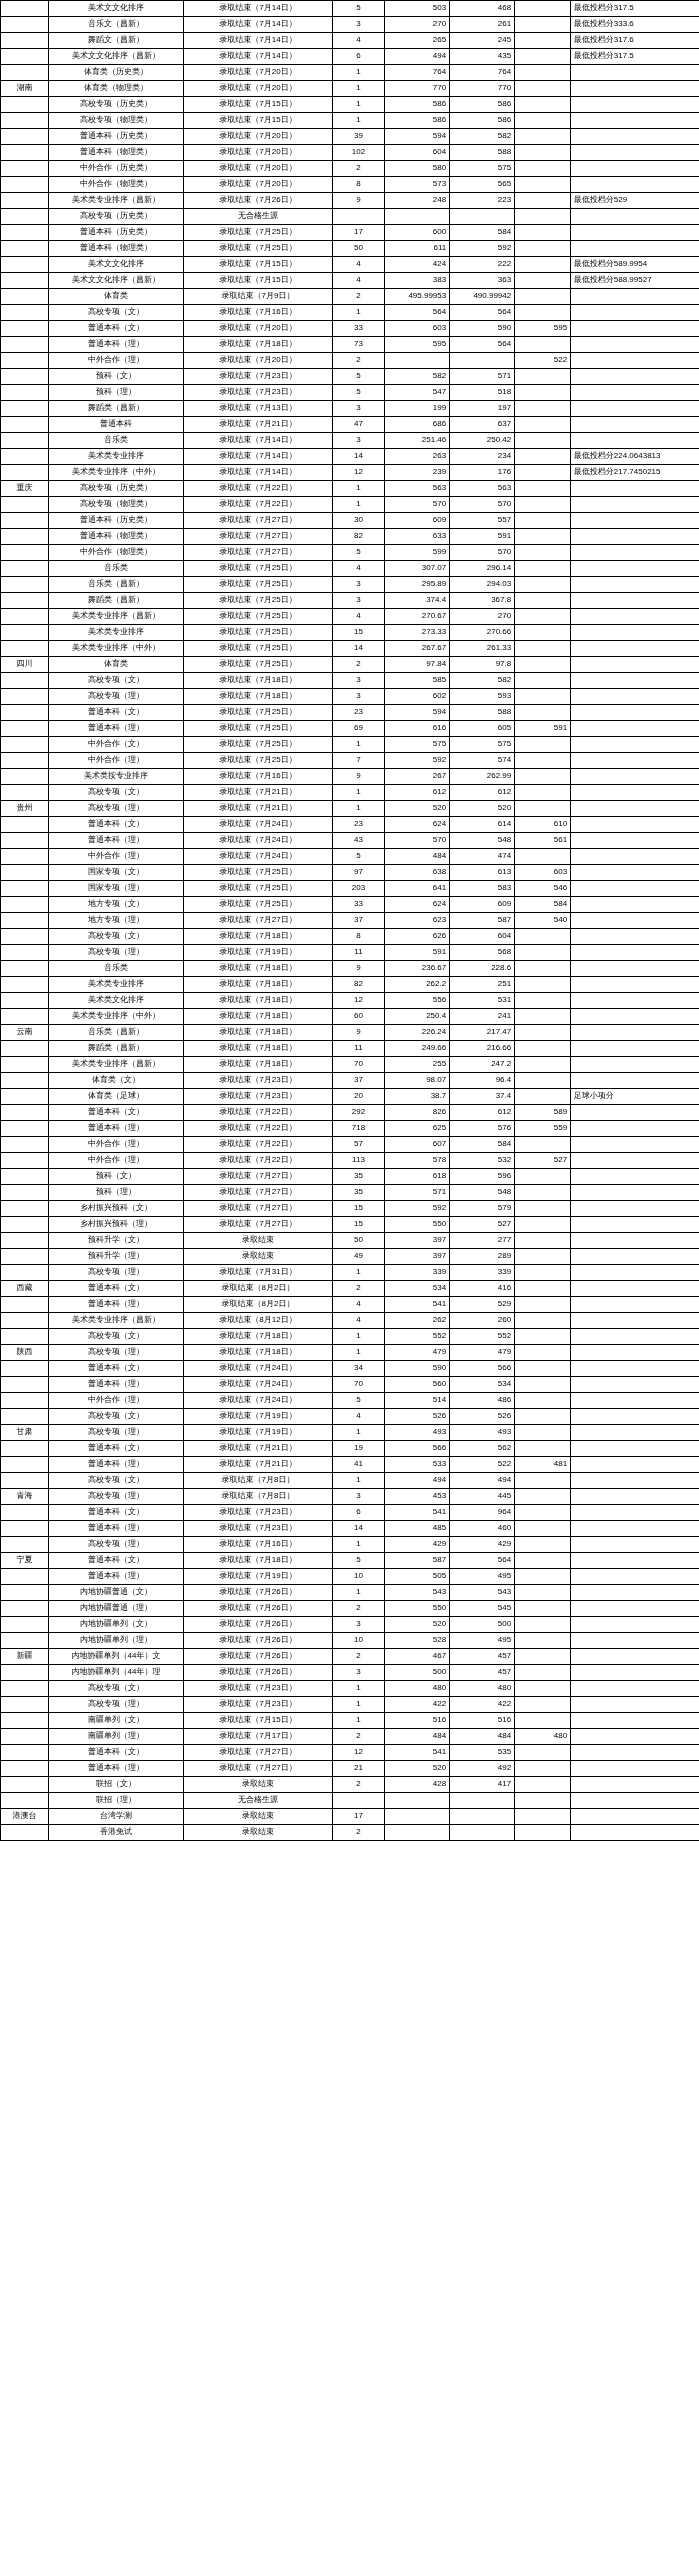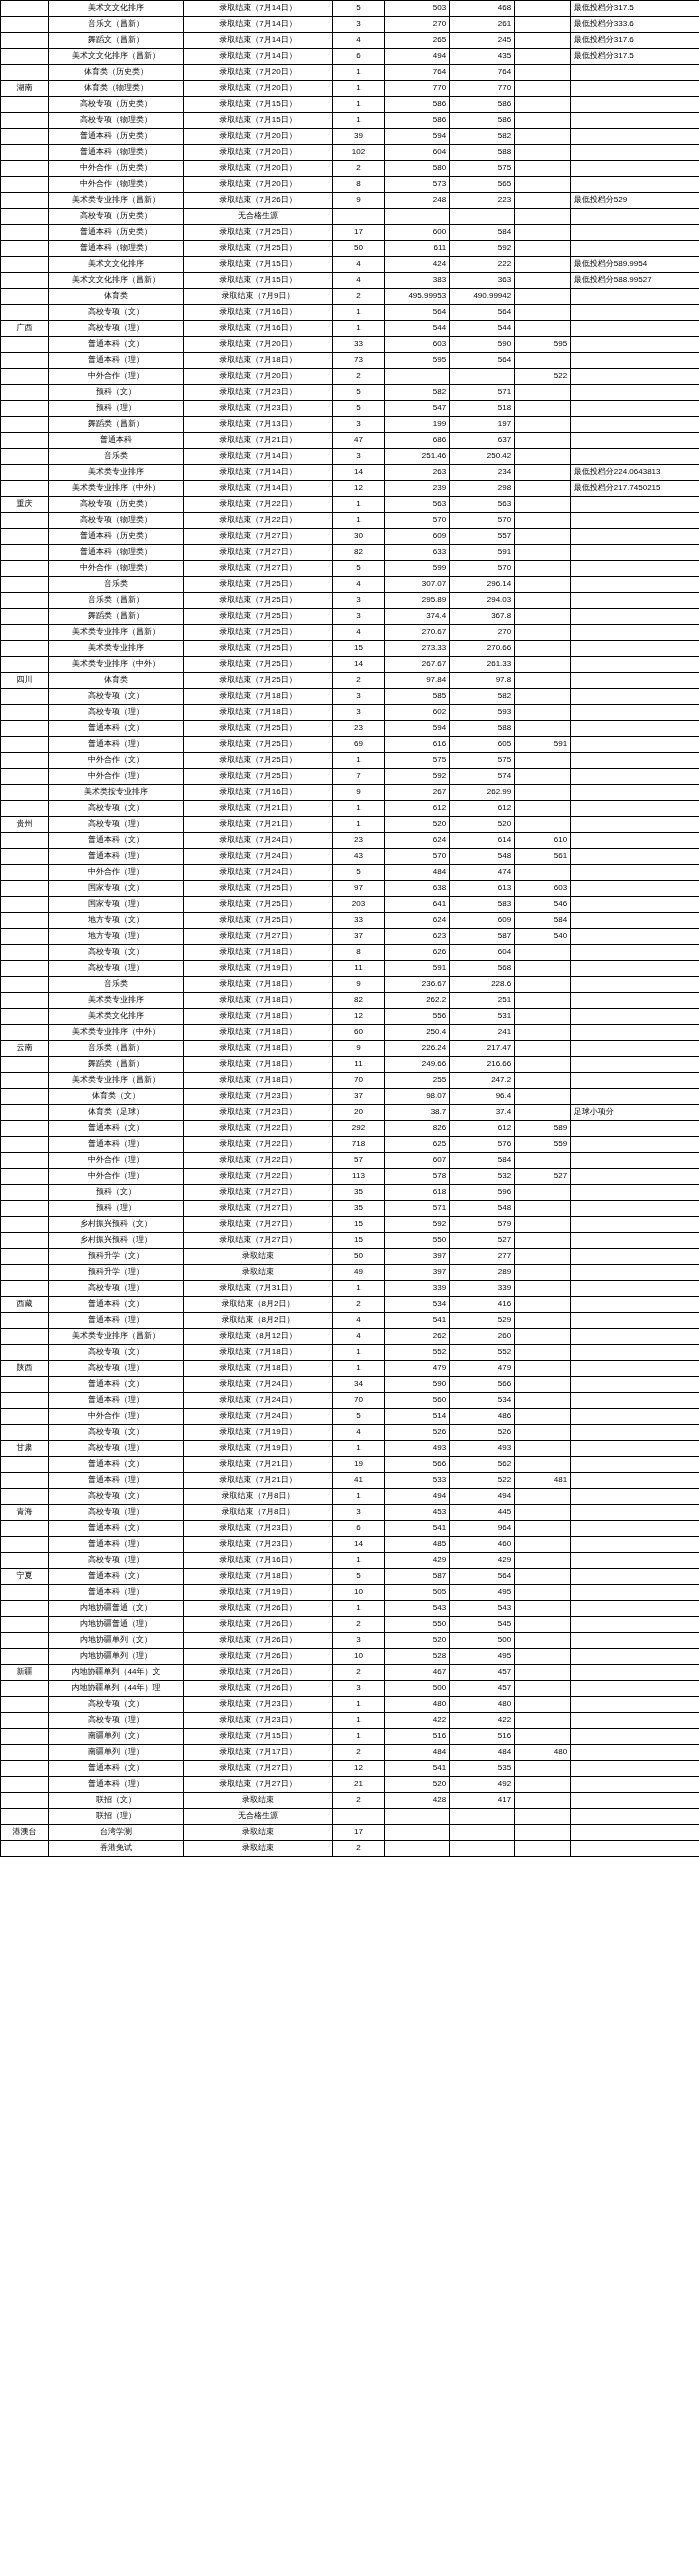--- a/index.html
+++ b/index.html
@@ -274,30 +274,20 @@
         <td class="c-prov prov-empty"></td>
         <td class="c-type">高校专项（文）</td>
         <td class="c-status">录取结束（7月16日）</td>
         <td class="c-count">1</td>
         <td class="c-max">564</td>
         <td class="c-min">564</td>
         <td class="c-line"></td>
         <td class="c-note"></td>
       </tr>
       <tr>
-        <td class="c-prov">广西</td>
-        <td class="c-type">高校专项（理）</td>
-        <td class="c-status">录取结束（7月16日）</td>
-        <td class="c-count">1</td>
-        <td class="c-max">544</td>
-        <td class="c-min">544</td>
-        <td class="c-line"></td>
-        <td class="c-note"></td>
-      </tr>
-      <tr>
         <td class="c-prov prov-empty"></td>
         <td class="c-type">普通本科（文）</td>
         <td class="c-status">录取结束（7月20日）</td>
         <td class="c-count">33</td>
         <td class="c-max">603</td>
         <td class="c-min">590</td>
         <td class="c-line">595</td>
         <td class="c-note"></td>
       </tr>
       <tr>
@@ -379,21 +369,21 @@
         <td class="c-min">234</td>
         <td class="c-line"></td>
         <td class="c-note">最低投档分224.0643813</td>
       </tr>
       <tr>
         <td class="c-prov prov-empty"></td>
         <td class="c-type">美术类专业排序（中外）</td>
         <td class="c-status">录取结束（7月14日）</td>
         <td class="c-count">12</td>
         <td class="c-max">239</td>
-        <td class="c-min">298</td>
+        <td class="c-min">176</td>
         <td class="c-line"></td>
         <td class="c-note">最低投档分217.7450215</td>
       </tr>
       <tr>
         <td class="c-prov">重庆</td>
         <td class="c-type">高校专项（历史类）</td>
         <td class="c-status">录取结束（7月22日）</td>
         <td class="c-count">1</td>
         <td class="c-max">563</td>
         <td class="c-min">563</td>

